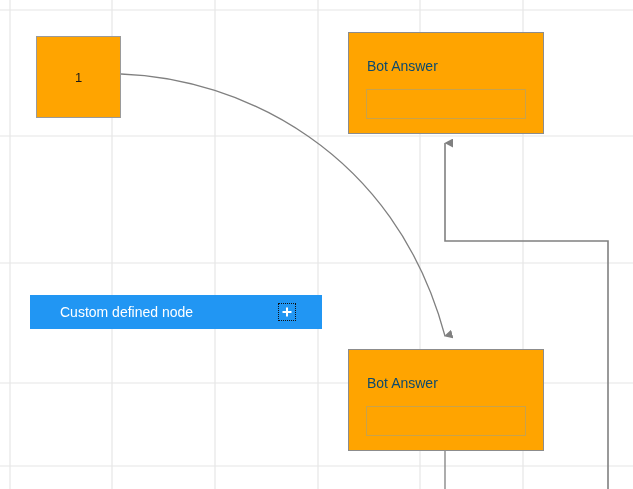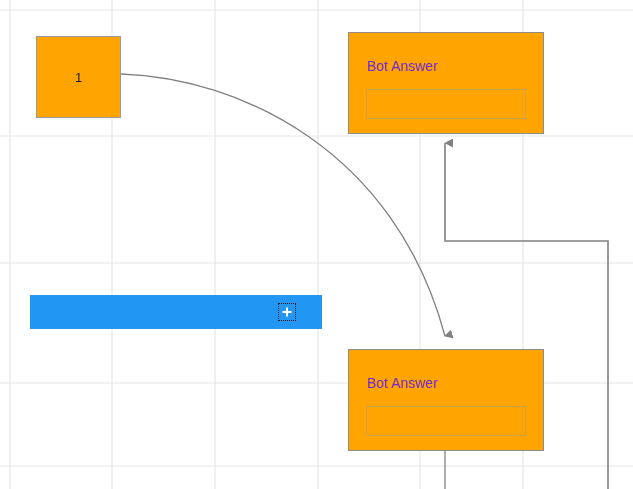--- a/index.html
+++ b/index.html
@@ -40,21 +40,21 @@
     color: #1a1a1a;
     font-size: 13px;
     line-height: 1;
   }
   .node-box {
     background: #FFA400;
     border: 1px solid #8c8c8c;
     padding: 0;
   }
   .node-box .node-title {
-    color: #6d28d9;
+    color: #0c4a6e;
     font-size: 14px;
     position: absolute;
     left: 18px;
     top: 26px;
     line-height: 1;
   }
   .node-box .node-slot {
     position: absolute;
     left: 17px;
     top: 56px;
@@ -137,20 +137,21 @@
     <span class="node-title">Bot Answer</span>
     <div class="node-slot"></div>
   </div>
 
   <div class="node node-box" id="n-bot-answer-bottom" style="left: 348px; top: 349px; width: 196px; height: 102px;">
     <span class="node-title">Bot Answer</span>
     <div class="node-slot"></div>
   </div>
 
   <div class="palette-bar" id="palette-bar" style="left: 30px; top: 295px; width: 292px; height: 34px; background: rgb(33, 150, 243);">
+    <span class="palette-label">Custom defined node</span>
     <span class="add-icon">
       <svg width="12" height="12" viewBox="0 0 12 12" xmlns="http://www.w3.org/2000/svg">
         <path d="M 6 1.5 L 6 10.5 M 1.5 6 L 10.5 6" stroke="#ffffff" stroke-width="2" stroke-linecap="butt"></path>
       </svg>
     </span>
   </div>
 
 </div>
 
 </body></html>

